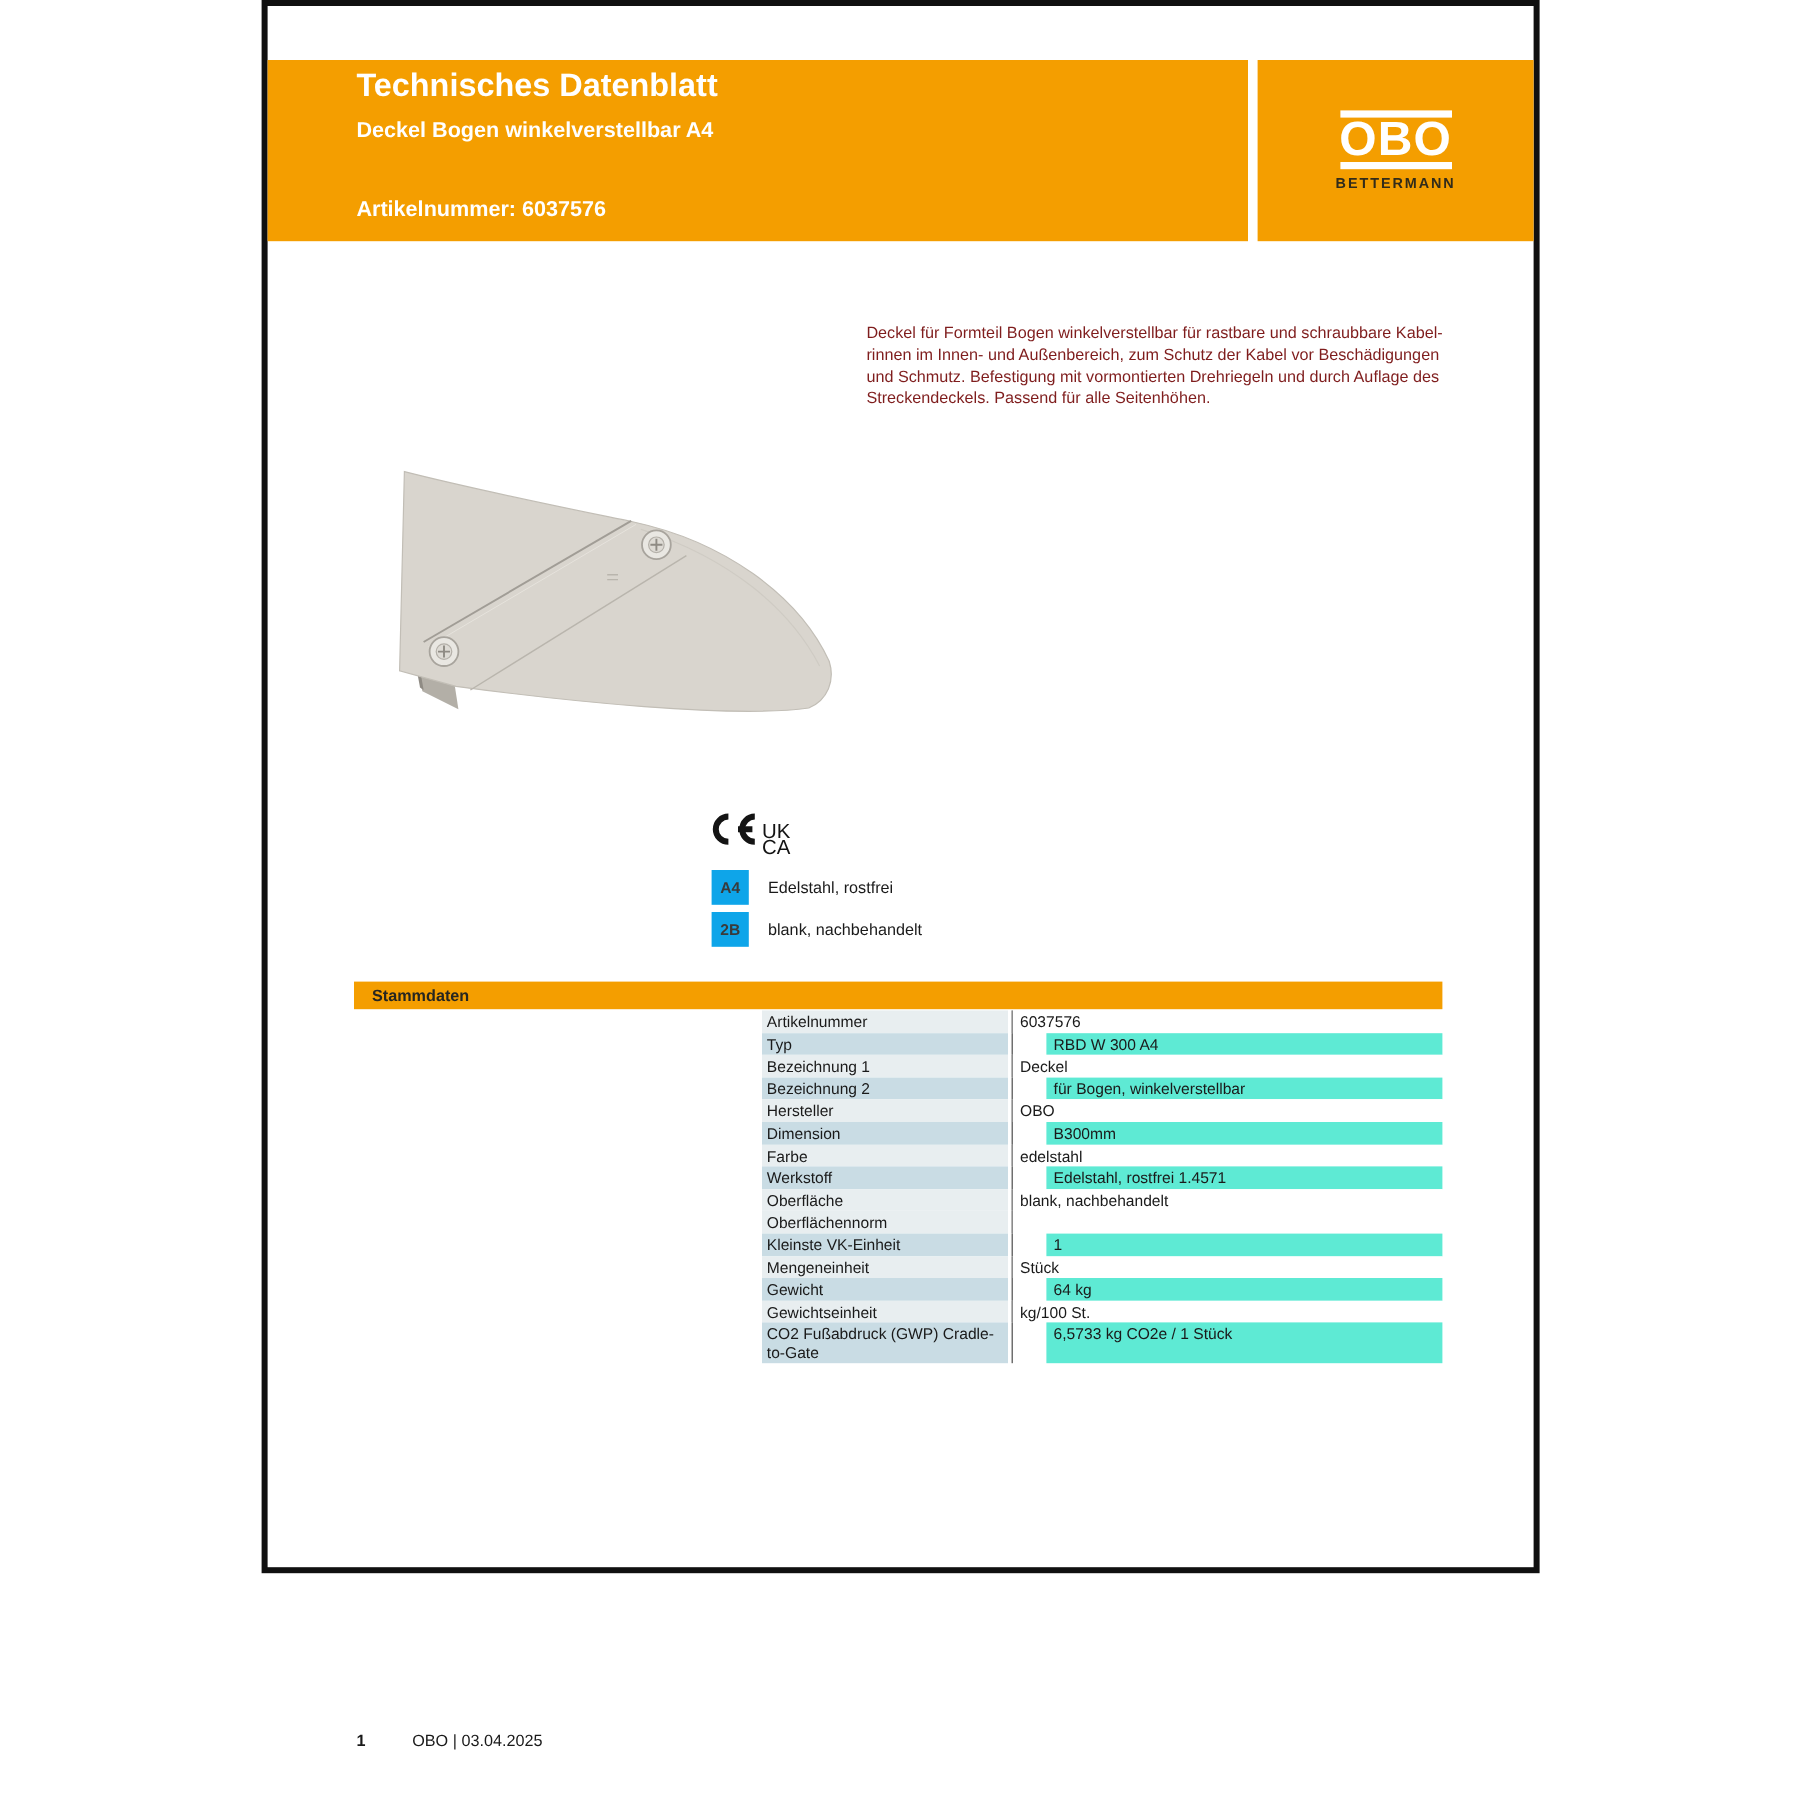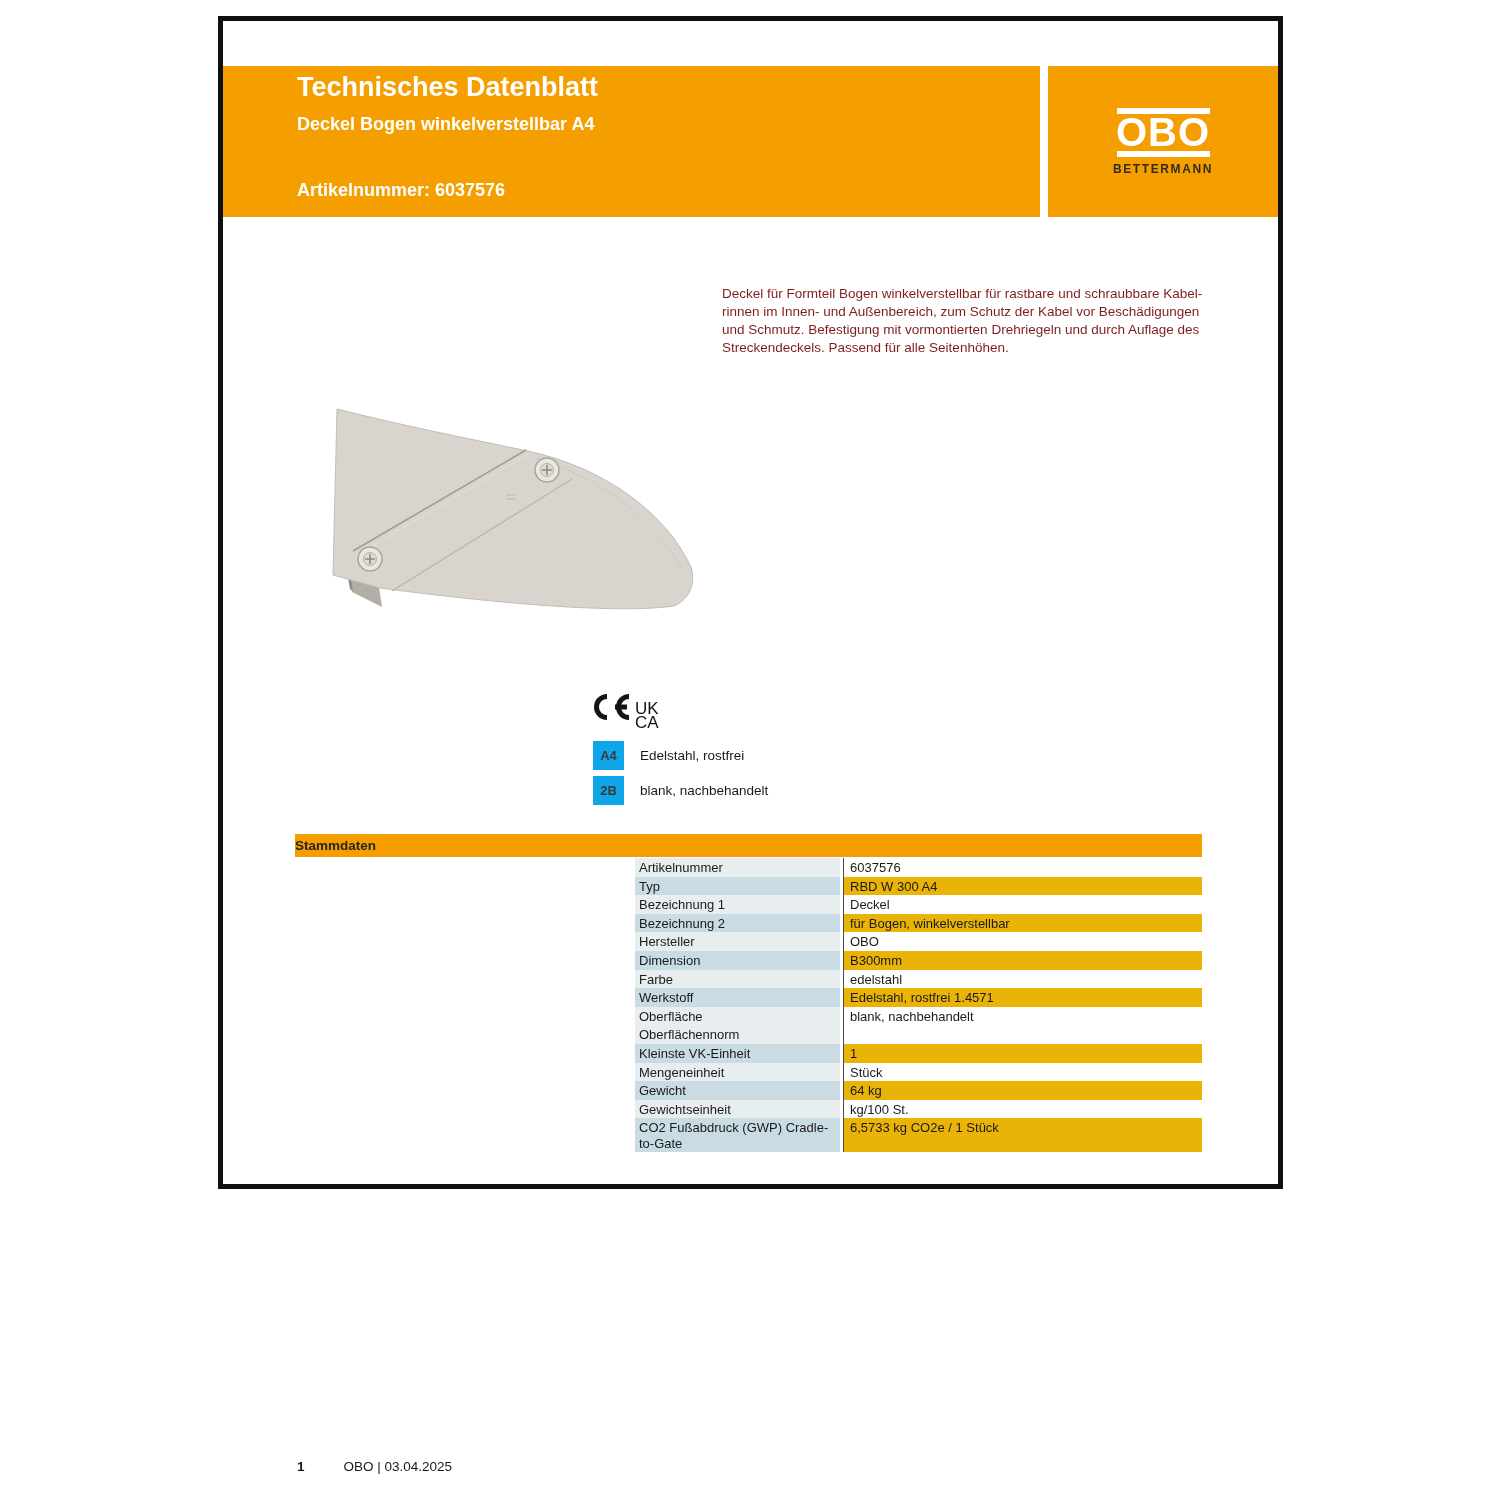--- a/index.html
+++ b/index.html
@@ -1,21 +1,21 @@
 <!DOCTYPE html>
 <html><head>
 <meta charset="utf-8">
 <style>
   html,body{margin:0;padding:0;}
   body{
     width:1500px;height:1500px;position:relative;background:#ffffff;
     font-family:"Liberation Sans", sans-serif;color:#1a1a1a;overflow:hidden;
   }
   .page{
-    position:absolute;left:218px;top:16px;width:1065px;height:1173px;
+    position:absolute;left:218px;top:0;width:1065px;height:1311px;
     border:5px solid #101010;box-sizing:border-box;background:#ffffff;
   }
   .page *{box-sizing:border-box;}
   
   .hdr-bar{
     position:absolute;left:0px;top:45px;width:817px;height:151px;
     background:#F49E00;color:#ffffff;
   }
   .hdr-title{position:absolute;left:74px;top:6px;font-size:27px;font-weight:bold;}
   .hdr-sub{position:absolute;left:74px;top:48px;font-size:18px;font-weight:bold;}
@@ -50,36 +50,36 @@
   .badge-sq{
     width:31px;height:29px;background:#0ea5e9;color:#3a3a3a;font-weight:bold;font-size:13px;
     display:flex;align-items:center;justify-content:center;
   }
   .badge-lbl{margin-left:16px;font-size:13.5px;color:#1a1a1a;}
   
   .sect-bar{
     position:absolute;left:72px;top:813px;width:907px;height:23px;background:#F49E00;
     display:flex;align-items:center;
   }
-  .sect-title{font-size:13.5px;font-weight:bold;color:#262620;}
+  .sect-title{font-size:13.5px;font-weight:bold;color:#262620;padding-left:15px;}
   
   .tbl{position:absolute;left:372px;top:837px;width:607px;display:flex;flex-direction:column;padding-left:40px;}
   .t-row{display:flex;align-items:stretch;min-height:18.6px;}
   .t-label{
     width:205px;background:#e8eef0;font-size:13px;line-height:15.5px;
     padding:2px 4px 1px 4px;color:#1a1a1a;
   }
   .t-gap{width:3px;background:#ffffff;}
   .t-sep{width:1px;background:#4d4d4d;}
   .t-value{
     flex:1;background:#ffffff;font-size:13px;line-height:15.5px;
     padding:2px 4px 1px 6px;color:#1a1a1a;
   }
   .t-row.shaded .t-label{background:#c9dce4;}
-  .t-row.shaded .t-value{background:#eab308;}
+  .t-row.shaded .t-value{background:#5eead4;margin-left:28px;}
   
   .footer{position:absolute;left:74px;top:1438px;display:flex;align-items:baseline;font-size:13.5px;}
   .footer .pg{font-weight:bold;}
   .footer .ft{margin-left:39px;}
 </style>
 </head>
 <body>
 
 <div class="page">
 

